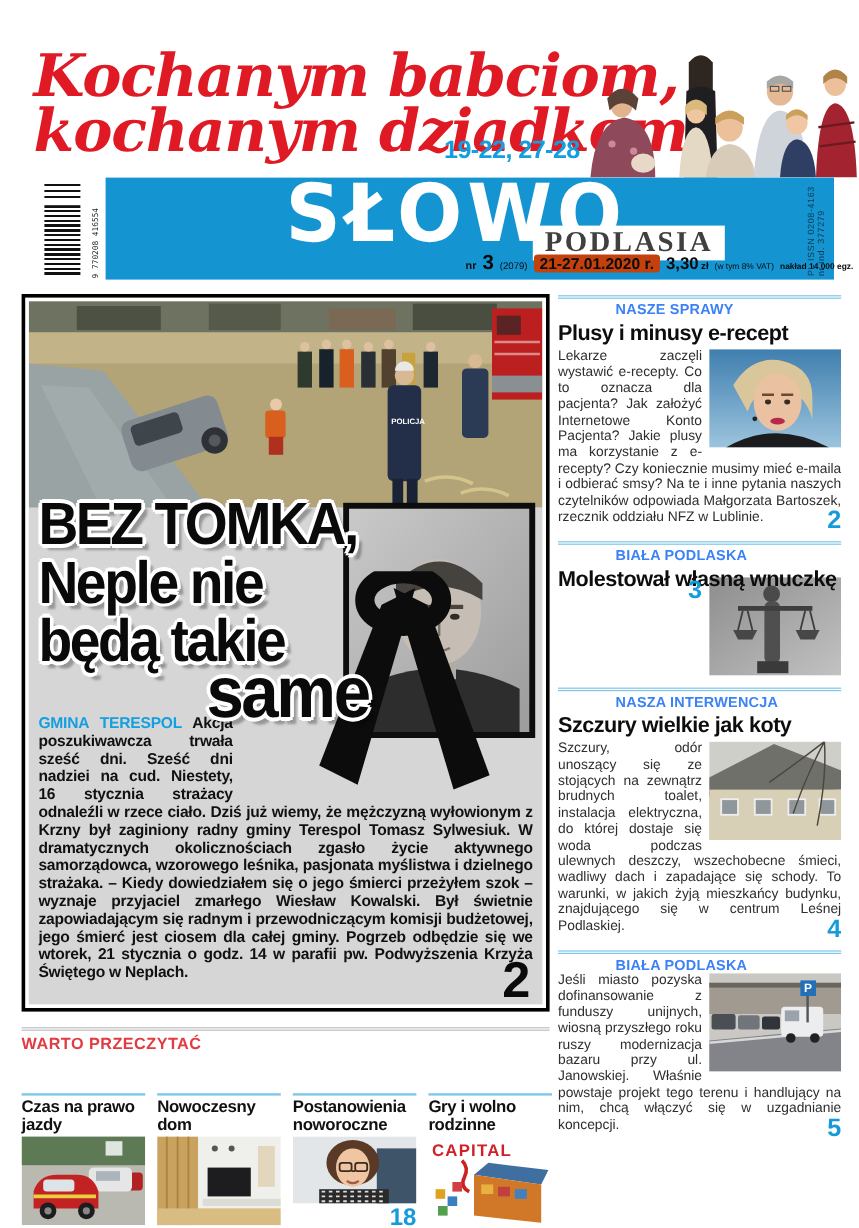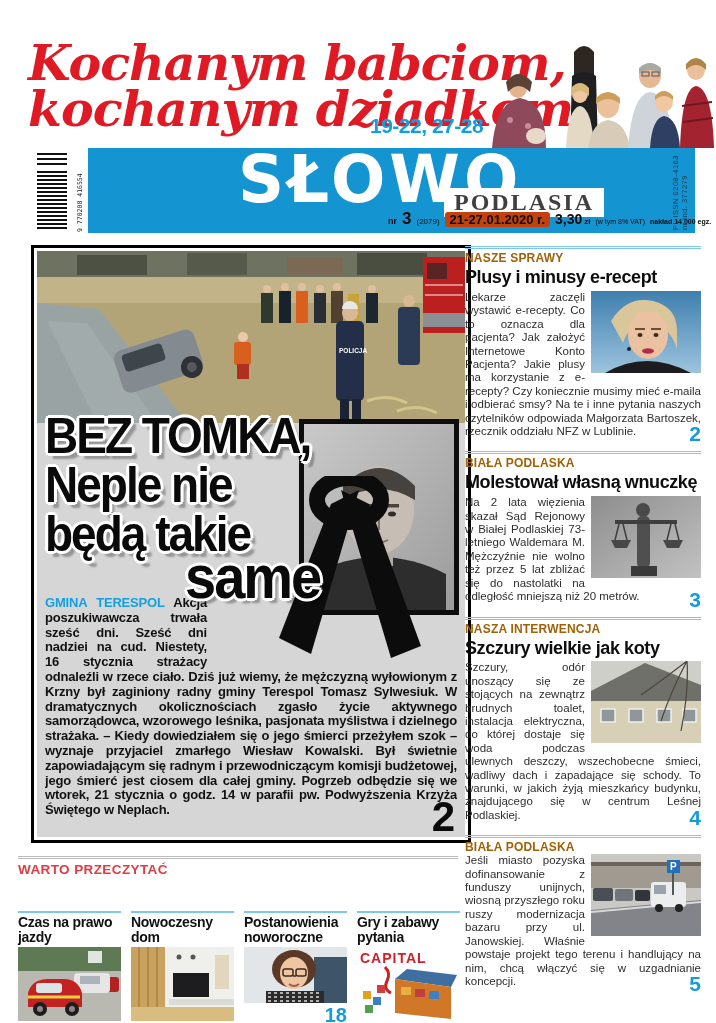--- a/index.html
+++ b/index.html
@@ -36,21 +36,21 @@
   .barcode{position:absolute;left:30px;top:150px;width:57px;height:84px;background:#fff;}
   .barcode-bars{position:absolute;left:7px;top:3px;width:30px;height:13px;
     background:repeating-linear-gradient(to bottom,#111 0 2px,#fff 2px 5px);}
   .barcode-bars-main{position:absolute;left:7px;top:21px;width:30px;height:59px;
     background:repeating-linear-gradient(to bottom,#111 0 2px,#fff 2px 4px);}
   .barcode-num{position:absolute;right:3px;top:20px;height:62px;writing-mode:vertical-rl;
     transform:rotate(180deg);font-family:"DejaVu Sans Mono",monospace;font-size:6.5px;color:#222;}
 
   
   .main-block{position:absolute;left:18px;top:245px;width:440px;height:598px;
-    border:3px solid #000;background:#fff;box-sizing:border-box;margin-left:13px;}
+    border:3px solid #000;background:#fff;box-sizing:border-box;}
   .main-inner{position:absolute;left:3px;top:3px;right:3px;bottom:3px;background:#d6d6d6;overflow:hidden;}
   .main-photo{position:absolute;left:0;top:0;width:100%;height:172px;}
   .hl{position:absolute;left:8px;color:#0a0a0a;font-weight:bold;font-size:46px;
     line-height:1;letter-spacing:-2px;z-index:5;transform:scaleY(1.08);transform-origin:left top;
     text-shadow:-3px 0 0 #fff,3px 0 0 #fff,0 -3px 0 #fff,0 3px 0 #fff,
       -2px -2px 0 #fff,2px -2px 0 #fff,-2px 2px 0 #fff,2px 2px 0 #fff,5px 5px 2px rgba(0,0,0,0.3);}
   .hl1{top:160px;} .hl2{top:209px;} .hl3{top:258px;}
   .hl4{top:296px;left:148px;font-size:56px;}
   .portrait{position:absolute;right:6px;top:168px;width:150px;height:186px;
     border:5px solid #0d0d0d;z-index:3;}
@@ -59,21 +59,21 @@
     font-size:13px;font-weight:bold;line-height:14.8px;text-align:justify;
     letter-spacing:-0.2px;color:#111;overflow:hidden;}
   .main-text .spacer{float:right;width:250px;height:60px;}
   .lead-label{color:#14a0e0;}
   .main-pagenum{position:absolute;right:10px;bottom:-4px;font-size:42px;font-weight:bold;
     color:#0a0a0a;z-index:6;}
 
   
   .right-col{position:absolute;left:465px;top:246px;width:236px;}
   .rc-story{border-top:3px double #7ec6ea;padding-top:2px;margin-bottom:7px;overflow:hidden;}
-  .rc-section{color:#a16207;font-size:12px;font-weight:bold;letter-spacing:0.2px;}
+  .rc-section{color:#3b82f6;font-size:12px;font-weight:bold;letter-spacing:0.2px;padding-left:48px;}
   .rc-headline{color:#0d0d0d;font-size:18px;font-weight:bold;letter-spacing:-0.4px;
     line-height:1.05;margin:3px 0 4px 0;}
   .rc-body{font-size:11.5px;line-height:13.4px;color:#2e2e2e;text-align:justify;}
   .rc-photo{float:right;width:110px;height:82px;margin:0 0 3px 6px;}
   .rc-page{color:#159bd9;font-size:21px;font-weight:bold;text-align:right;
     margin-top:-15px;line-height:1;}
 
   
   .bottom-strip{position:absolute;left:18px;top:856px;width:440px;border-top:3px double #bdbdbd;padding-top:3px;}
   .bs-label{color:#e23b42;font-size:13.5px;font-weight:bold;letter-spacing:0.4px;}
@@ -302,21 +302,20 @@
             <rect width="110" height="82" fill="url(#bg2)"></rect>
             <circle cx="52" cy="14" r="7" fill="#4a4a4a"></circle>
             <rect x="46" y="20" width="13" height="52" rx="5" fill="#4f4f4f"></rect>
             <rect x="24" y="24" width="62" height="4" fill="#3e3e3e"></rect>
             <path d="M28,28 L24,44 M32,28 L36,44 M80,28 L76,44 M84,28 L88,44" stroke="#3e3e3e" stroke-width="1.5"></path>
             <path d="M20,44 h20 l-4,8 h-12 Z" fill="#474747"></path>
             <path d="M72,44 h20 l-4,8 h-12 Z" fill="#474747"></path>
             <rect x="40" y="70" width="26" height="10" fill="#3a3a3a"></rect>
           </svg>
         </span>
-        <span>Na 2 lata więzienia skazał Sąd Rejonowy w Białej Podlaskiej 73-letniego Waldemara M. Mężczyźnie nie wolno też przez 5 lat zbliżać się do nastolatki na odległość mniejszą niż 20 metrów.</span>
         <div class="rc-page">3</div>
       </div>
     </div>
 
     <div class="rc-story">
       <div class="rc-section">NASZA INTERWENCJA</div>
       <div class="rc-headline">Szczury wielkie jak koty</div>
       <div class="rc-body">
         <span class="rc-photo">
           <svg width="110" height="82" viewBox="0 0 110 82">
@@ -421,21 +420,21 @@
             <path d="M49,29 h3" stroke="#3a2a20" stroke-width="1.5"></path>
             <path d="M45,37 q5,4 10,0" stroke="#a05a4a" stroke-width="1.8" fill="none"></path>
             <rect x="22" y="44" width="58" height="12" fill="#2a2a2a"></rect>
             <path d="M24,46 h54 M24,50 h54 M24,54 h54" stroke="#ddd" stroke-width="1.6" stroke-dasharray="3 3"></path>
           </svg>
         </div>
         <div class="bs-page">18</div>
       </div>
 
       <div class="bs-item">
-        <div class="bs-title">Gry i zabawy pytania</div>
+        <div class="bs-title">Gry i wolno rodzinne</div>
         <div class="bs-photo">
           <svg width="103" height="74" viewBox="0 0 103 74">
             <rect width="103" height="74" fill="#ffffff"></rect>
             <text x="3" y="16" font-size="14" font-weight="bold" fill="#d1202a" letter-spacing="1" font-family="Liberation Sans, sans-serif">CAPITAL</text>
             <polygon points="38,32 50,22 100,28 94,40" fill="#3f6fa0"></polygon>
             <polygon points="38,32 94,40 94,72 38,66" fill="#d07828"></polygon>
             <rect x="44" y="40" width="10" height="8" fill="#e8b040"></rect>
             <rect x="58" y="42" width="10" height="8" fill="#c04040"></rect>
             <rect x="72" y="44" width="10" height="8" fill="#4080c0"></rect>
             <path d="M28,20 q6,6 2,14 q-4,8 4,12" stroke="#c22" stroke-width="3" fill="none"></path>

